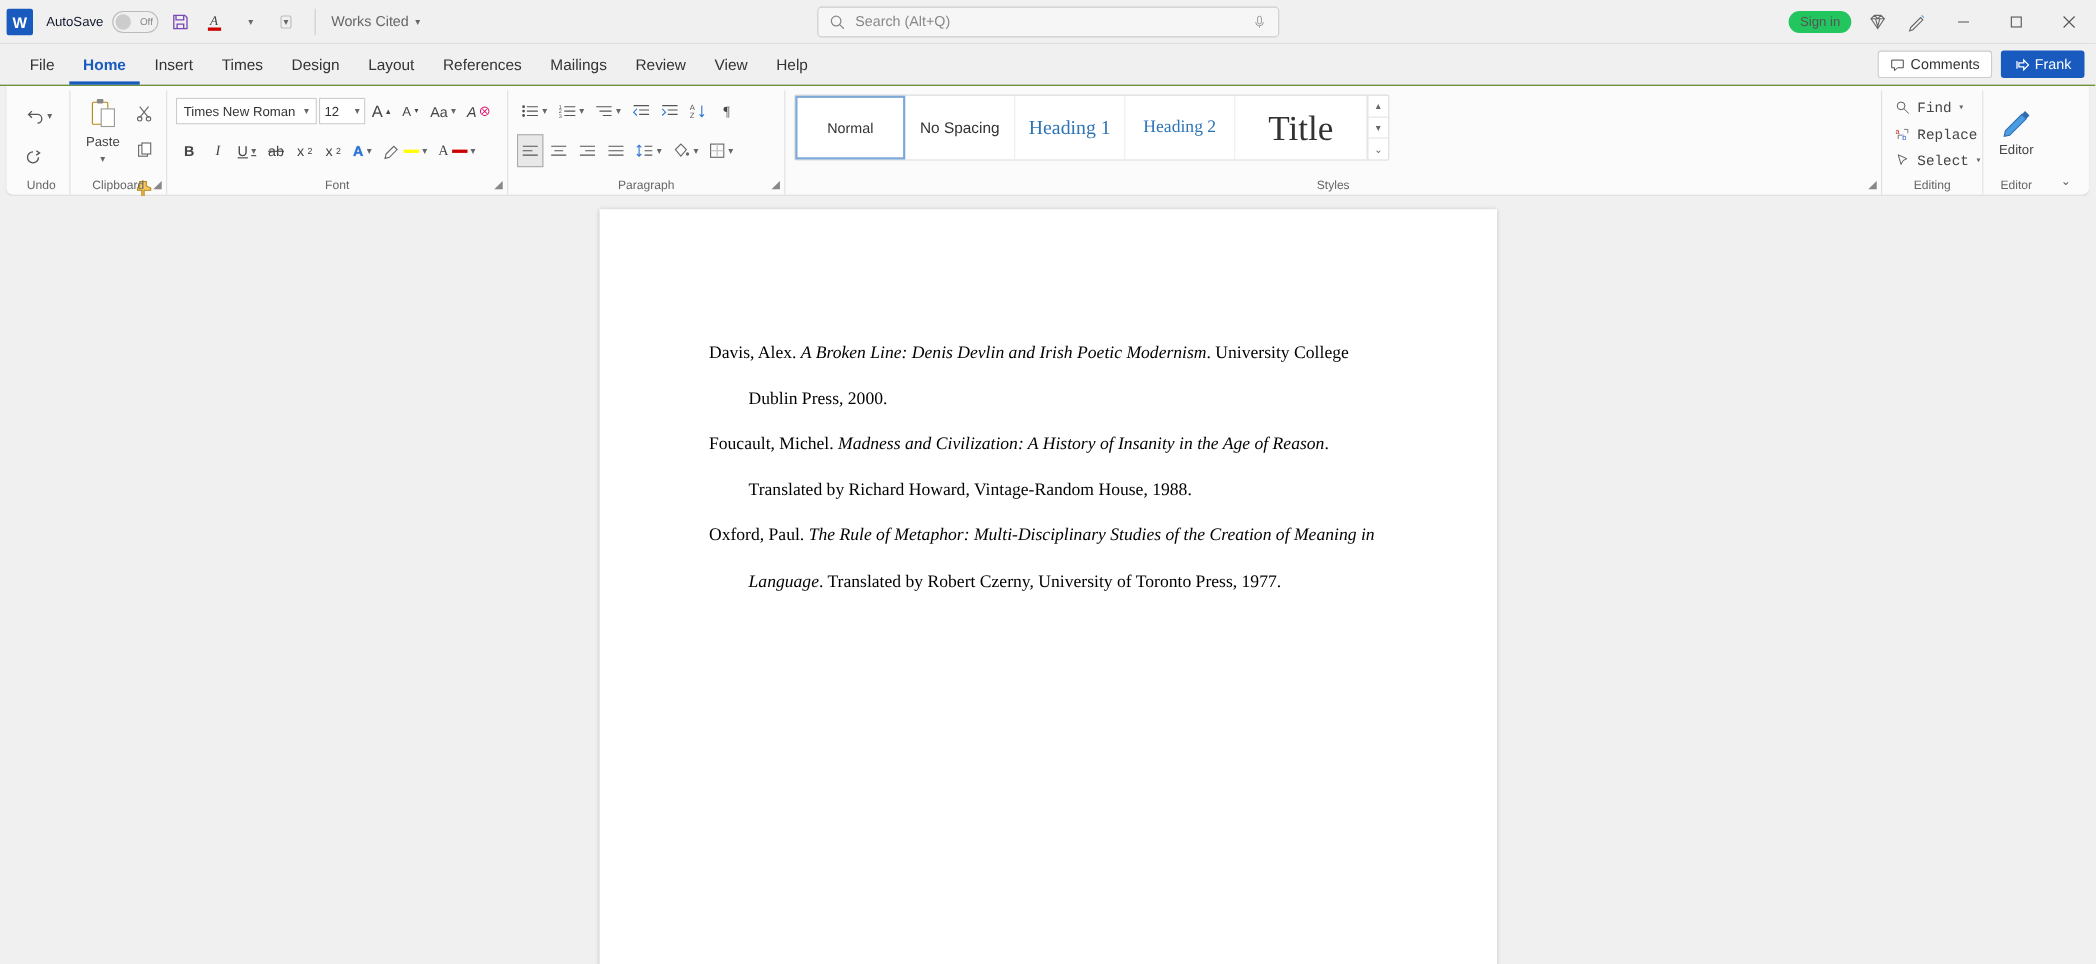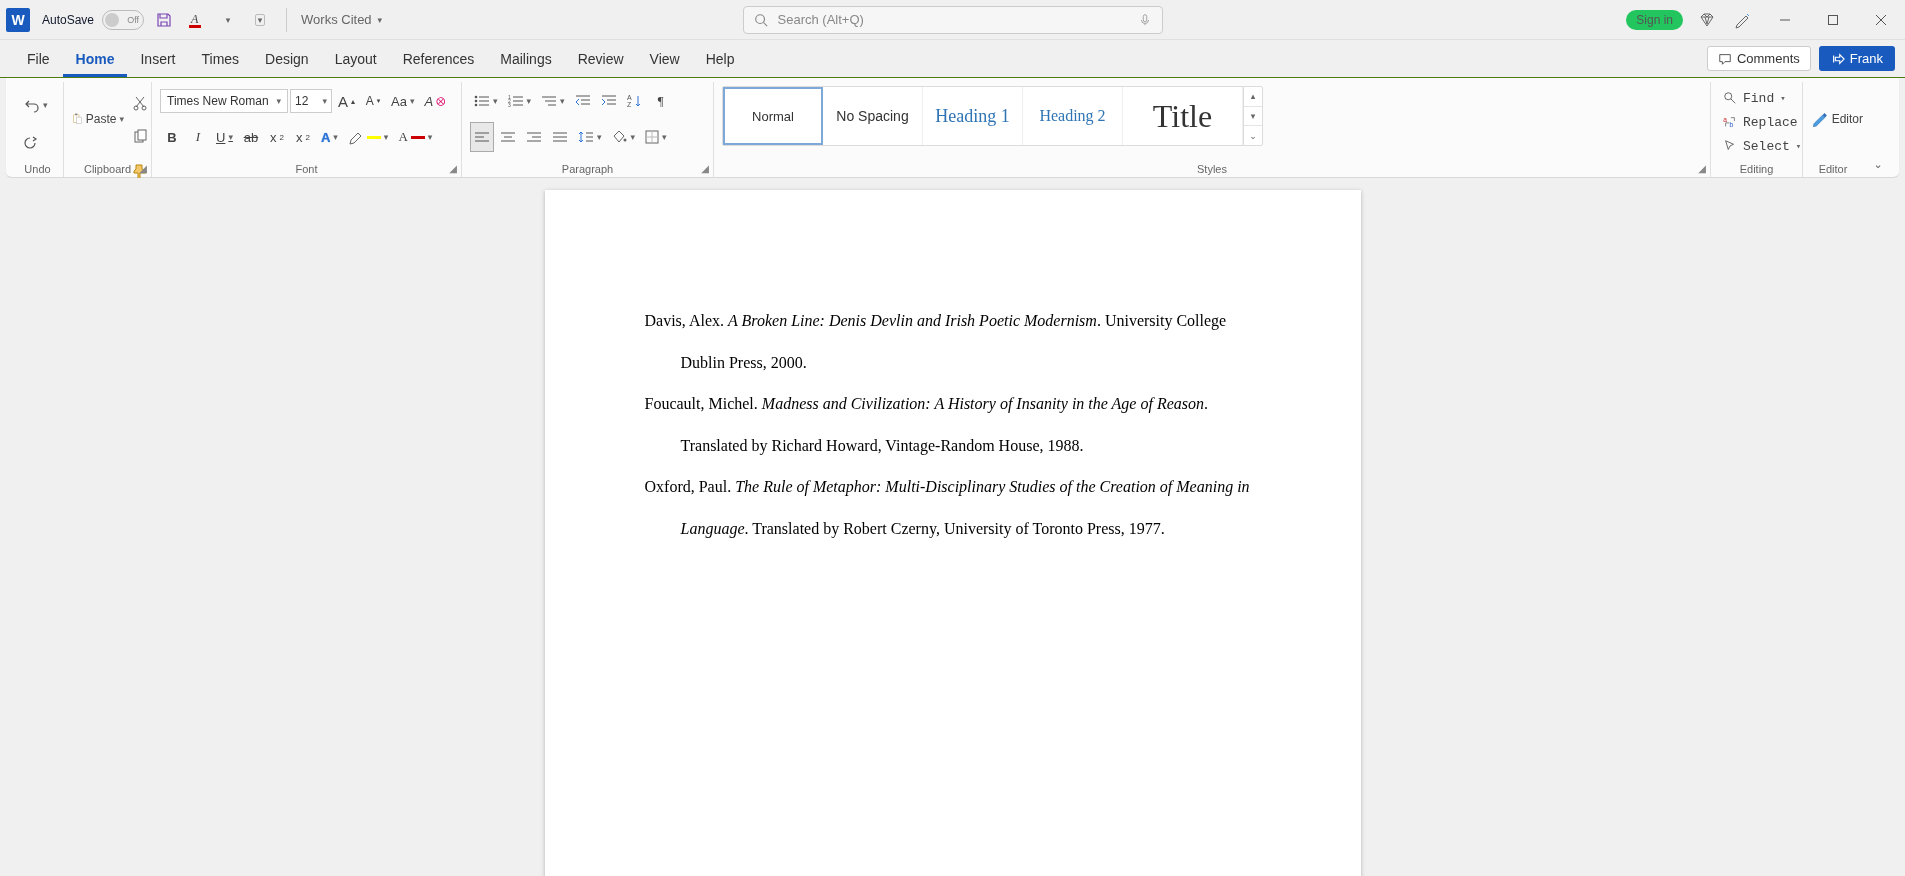--- a/index.html
+++ b/index.html
@@ -45,21 +45,21 @@
 
 .styles-gal { display:flex; border:1px solid #dcdcdc; background:#fff; height:60px; border-radius:2px;}
 .style-item { width:100px; border-right:1px solid #eee; display:flex; align-items:center; justify-content:center; font-size:14px; flex-direction:column; }
 .style-item.normal { border:2px solid #7da8d8; font-size:13px;}
 .style-item.heading { color:#2e74b5; font-family:"Calibri Light"; font-size:18px;}
 .style-item.title { color:#333; font-size:32px; font-family:"Calibri Light"; width:120px;}
 .styles-scroll { display:flex; flex-direction:column; border-left:1px solid #dcdcdc;}
 .styles-scroll div { width:18px; flex:1; display:flex; align-items:center; justify-content:center; font-size:9px; color:#666; border-bottom:1px solid #e4e4e4;}
 .styles-scroll div:last-child { border-bottom:none;}
 
-.big-btn { display:flex; flex-direction:row; align-items:center; justify-content:center; width:52px; gap:3px; font-size:12px; color:#444; height:70px;}
+.big-btn { display:flex; flex-direction:column; align-items:center; justify-content:center; width:52px; gap:3px; font-size:12px; color:#444; height:70px;}
 .big-btn svg { height:30px;}
 
 .expand-rib { width:30px; display:flex; align-items:flex-end; justify-content:center; padding-bottom:6px; font-size:11px; color:#666;}
 
 
 .doc-bg { background:#f0f0f0; position:absolute; top:178px; bottom:0; left:0; right:0; display:flex; justify-content:center; overflow:auto;}
 .page { width:816px; min-height:1056px; background:#fff; box-shadow:0 1px 4px rgba(0,0,0,0.25); margin-top:12px; padding:110px 100px; font-family:"Times New Roman",serif; font-size:16px; line-height:2.6; color:#000;}
 .entry { text-indent:-36px; padding-left:36px; margin-bottom:0;}
 .entry i { font-style:italic;}
 

